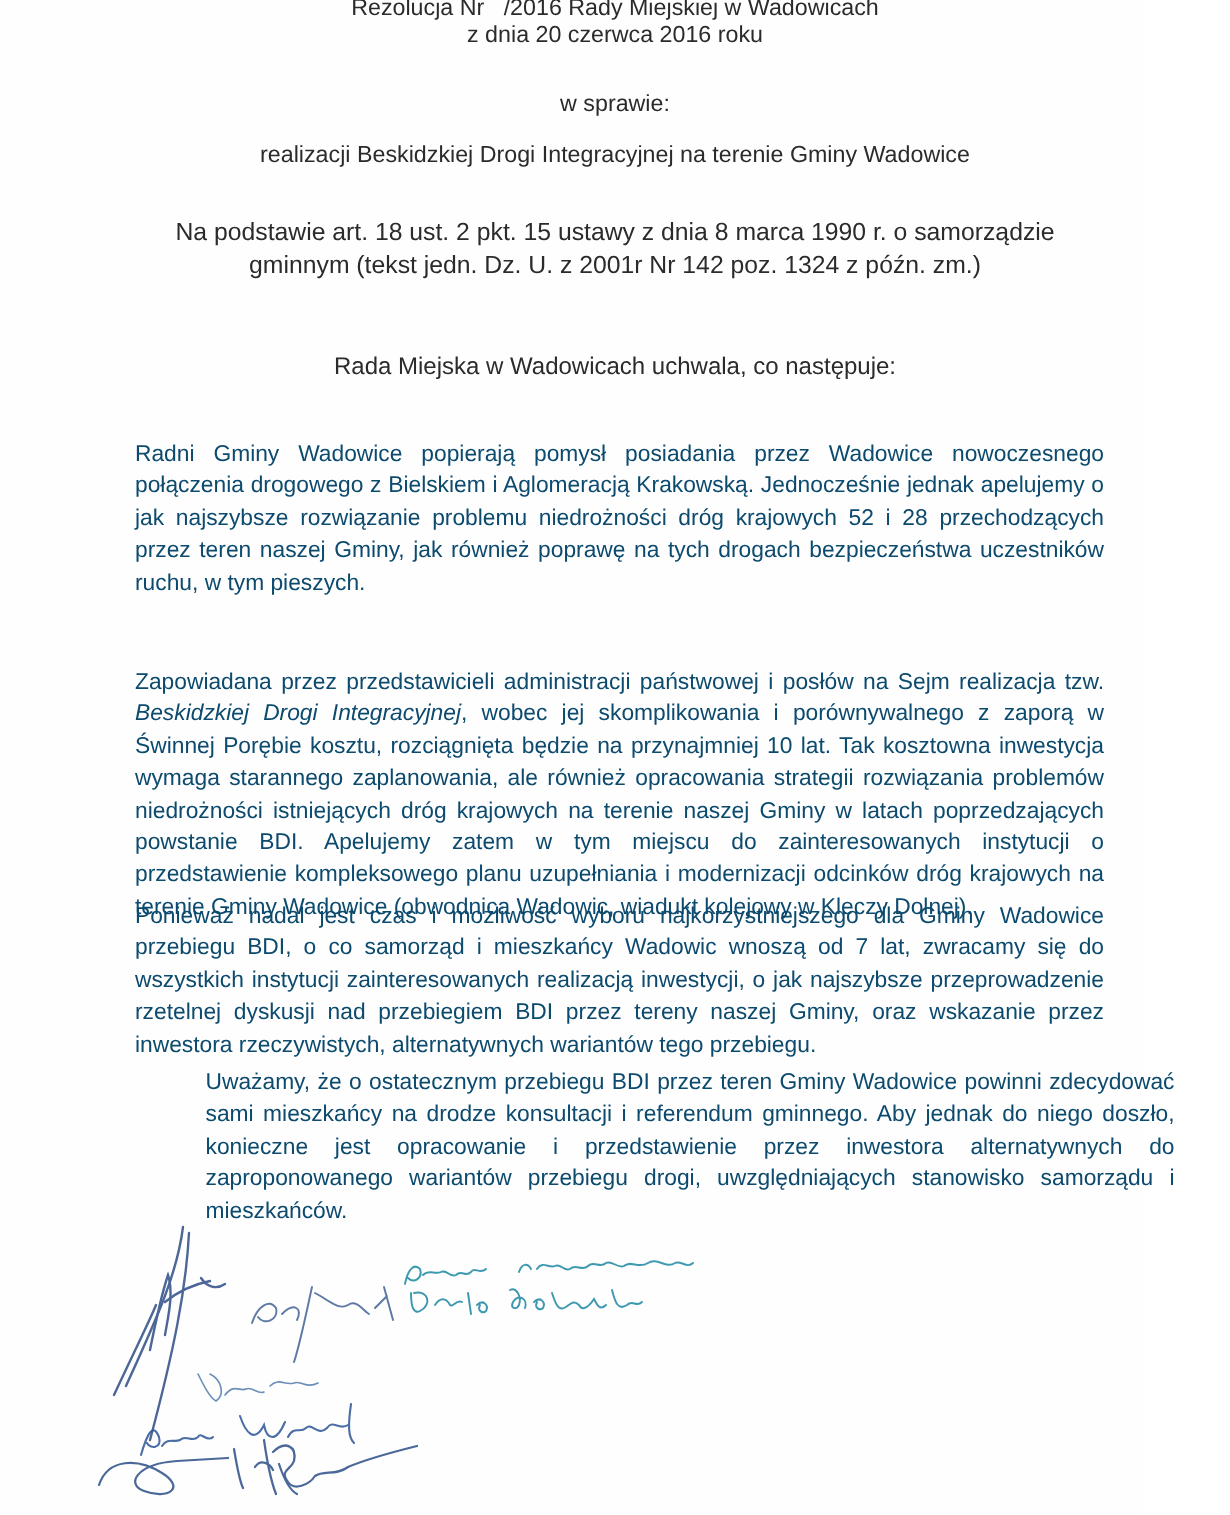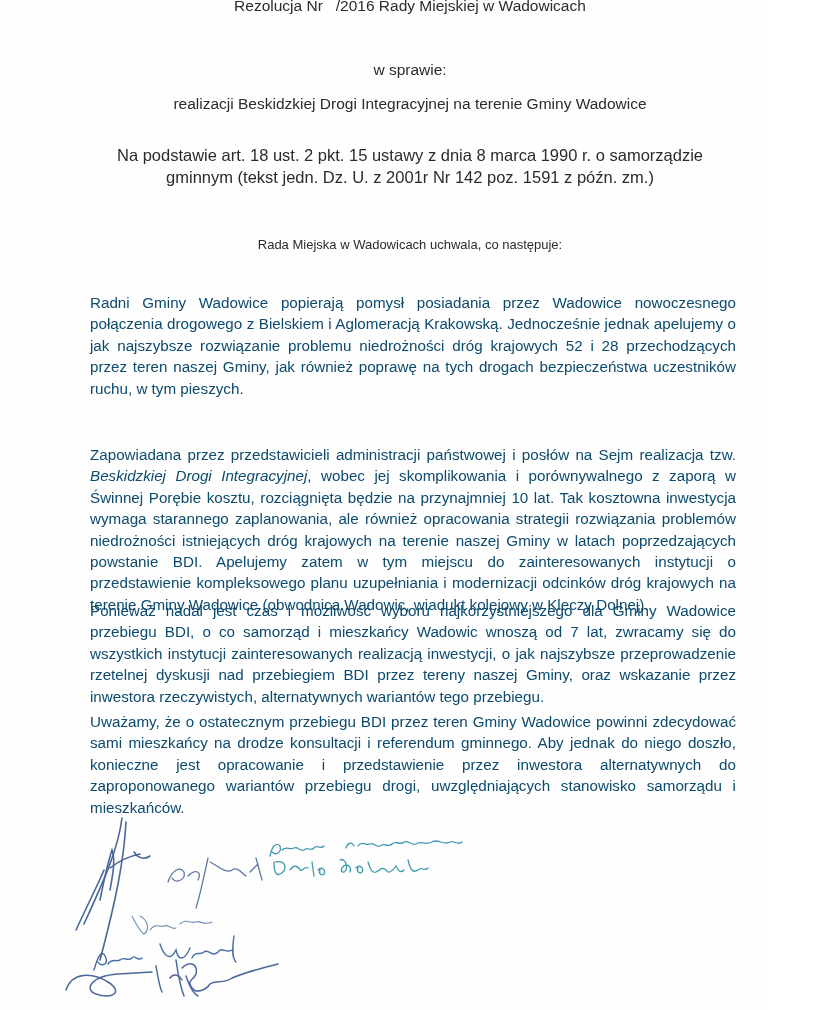--- a/index.html
+++ b/index.html
@@ -36,58 +36,59 @@
     .sprawie { top: 61px; }
     .subject { top: 95px; }
     .basis {
       top: 144px;
       font-size: 16.5px;
       line-height: 22px;
       text-align: center;
     }
     .rada {
       top: 236px;
-      font-size: 13px;
+      font-size: 16px;
     }
     .body-text {
       position: absolute;
       left: 90px;
       width: 646px;
       font-size: 15.2px;
       line-height: 21.4px;
       text-align: justify;
       color: #0c4a6e;
     }
     .p1 { top: 292px; }
     .p2 { top: 428px; margin-top: 16px; }
     .p3 { top: 600px; }
-    .p4 { top: 711px; }
+    .p4 { top: 711px; margin-left: 47px; }
     .body-text p { margin: 0; }
     .body-text .it { font-style: italic; }
     svg.sigs {
       position: absolute;
       left: 0; top: 0;
       width: 820px;
       height: 1010px;
       pointer-events: none;
     }
   </style>
 </head>
 <body>
 
 <div class="page">
 
   <div class="center hdr1" style="white-space:pre;">Rezolucja Nr   /2016 Rady Miejskiej w Wadowicach</div>
+  <div class="center hdr2">z dnia 20 czerwca 2016 roku</div>
 
   <div class="center subject">realizacji Beskidzkiej Drogi Integracyjnej na terenie Gminy Wadowice</div>
   <div class="center sprawie">w sprawie:</div>
 
   <div class="center basis">
     <div>Na podstawie art. 18 ust. 2 pkt. 15 ustawy z dnia 8 marca 1990 r. o samorządzie</div>
-    <div>gminnym (tekst jedn. Dz. U. z 2001r Nr 142 poz. 1591 z późn. zm.)</div>
+    <div>gminnym (tekst jedn. Dz. U. z 2001r Nr 142 poz. 1324 z późn. zm.)</div>
   </div>
 
   <div class="center rada">Rada Miejska w Wadowicach uchwala, co następuje:</div>
 
   <div class="body-text p1">
     <p>Radni Gminy Wadowice popierają pomysł posiadania przez Wadowice nowoczesnego połączenia drogowego z Bielskiem i Aglomeracją Krakowską. Jednocześnie jednak apelujemy o jak najszybsze rozwiązanie problemu niedrożności dróg krajowych 52 i 28 przechodzących przez teren naszej Gminy, jak również poprawę na tych drogach bezpieczeństwa uczestników ruchu, w tym pieszych.</p>
   </div>
 
   <div class="body-text p2">
     <p><span>Zapowiadana przez przedstawicieli administracji państwowej i posłów na Sejm realizacja tzw. </span><span class="it">Beskidzkiej Drogi Integracyjnej</span><span>, wobec jej skomplikowania i porównywalnego z zaporą w Świnnej Porębie kosztu, rozciągnięta będzie na przynajmniej 10 lat. Tak kosztowna inwestycja wymaga starannego zaplanowania, ale również opracowania strategii rozwiązania problemów niedrożności istniejących dróg krajowych na terenie naszej Gminy w latach poprzedzających powstanie BDI. Apelujemy zatem w tym miejscu do zainteresowanych instytucji o przedstawienie kompleksowego planu uzupełniania i modernizacji odcinków dróg krajowych na terenie Gminy Wadowice (obwodnica Wadowic, wiadukt kolejowy w Kleczy Dolnej).</span></p>

